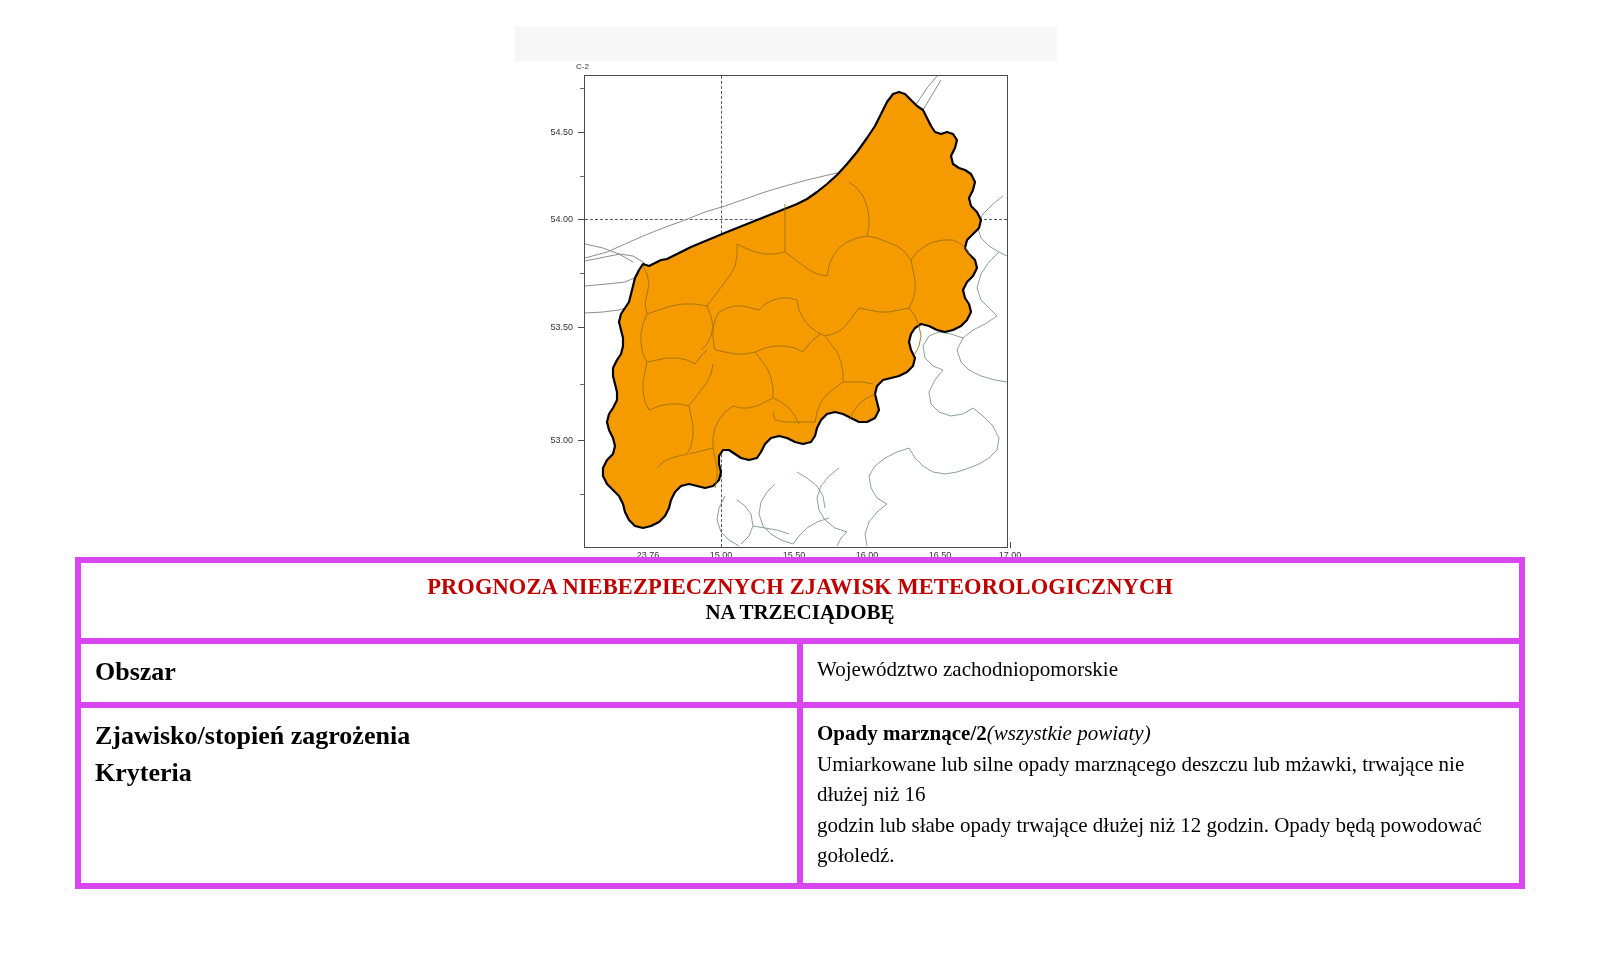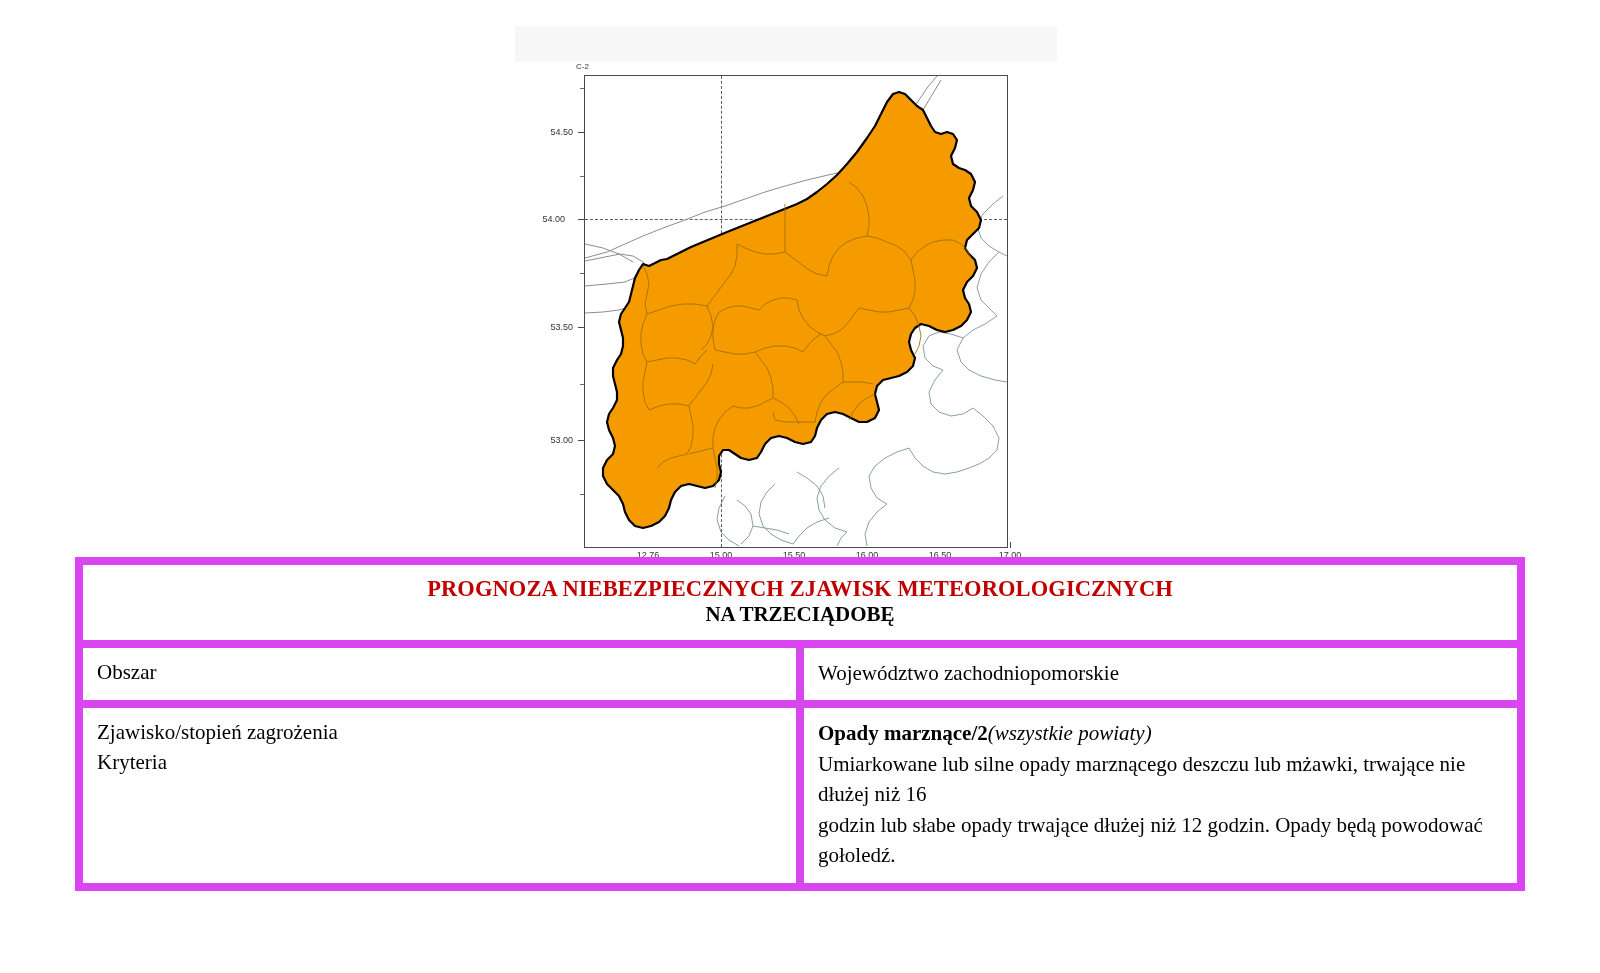--- a/index.html
+++ b/index.html
@@ -124,21 +124,21 @@
   
   #warning-table {
     position: absolute;
     left: 75px;
     top: 557px;
     width: 1450px;
     border-collapse: collapse;
     table-layout: fixed;
   }
   #warning-table td {
-    border: 8px solid #d946ef;
+    border: 6px solid #d946ef;
     vertical-align: top;
     padding: 10px 14px 12px 14px;
   }
   td.col-label { width: 383px; }
   #header-cell {
     text-align: center;
     padding: 14px 10px 10px 10px;
   }
   #header-line1 {
     color: #c00000;
@@ -147,22 +147,22 @@
     letter-spacing: 0.1px;
     line-height: 1.22;
   }
   #header-line2 {
     color: #000000;
     font-weight: bold;
     font-size: 21px;
     line-height: 1.22;
   }
   .lbl {
-    font-weight: normal;
-    font-size: 21px;
+    font-weight: bold;
+    font-size: 26px;
     line-height: 1.4;
     white-space: pre;
   }
   .val {
     font-size: 21px;
     line-height: 1.45;
   }
   .val-line { display: block; }
   .phenom-bold { font-weight: bold; }
   .phenom-ital { font-style: italic; margin-top: 26px; }
@@ -170,35 +170,35 @@
 </head>
 <body>
 
 <div id="map-panel">
 
   <div id="map-title-band"></div>
 
   <div id="corner-label">C-2</div>
 
   <div class="ylabel" style="left:14px; top:101px;">54.50</div>
-  <div class="ylabel" style="left:6px; top:188px;text-align:right;">54.00</div>
+  <div class="ylabel" style="left:14px; top:188px;text-align:right;">54.00</div>
   <div class="ylabel" style="left:14px; top:296px;">53.50</div>
   <div class="ylabel" style="left:14px; top:409px;">53.00</div>
 
   <div class="ytick" style="top:106px;"></div>
   <div class="ytick" style="top:193px;"></div>
   <div class="ytick" style="top:301px;"></div>
   <div class="ytick" style="top:414px;"></div>
   <div class="ytick-minor" style="top:62px;"></div>
   <div class="ytick-minor" style="top:150px;"></div>
   <div class="ytick-minor" style="top:247px;"></div>
   <div class="ytick-minor" style="top:358px;"></div>
   <div class="ytick-minor" style="top:468px;"></div>
 
-  <div class="xlabel" style="left:111px;">12.76</div>
+  <div class="xlabel" style="left:111px;">23.76</div>
   <div class="xlabel" style="left:184px;">15.00</div>
   <div class="xlabel" style="left:257px;">15.50</div>
   <div class="xlabel" style="left:330px;">16.00</div>
   <div class="xlabel" style="left:403px;">16.50</div>
   <div class="xlabel" style="left:473px;">17.00</div>
 
   <div class="xtick" style="left:133px;"></div>
   <div class="xtick" style="left:206px;"></div>
   <div class="xtick" style="left:279px;"></div>
   <div class="xtick" style="left:352px;"></div>

